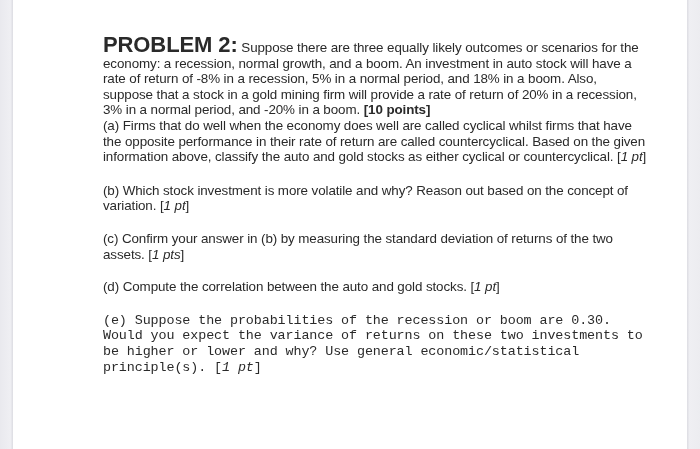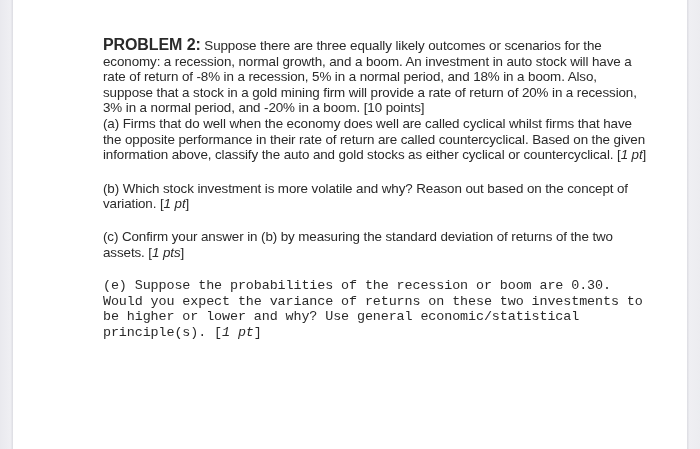--- a/index.html
+++ b/index.html
@@ -17,22 +17,22 @@
     .edge-right {
       position: absolute; right: 0; top: 0; width: 13px; height: 449px;
       background: linear-gradient(to right, #dcdce2, #efeff3 20%, #ececf0);
     }
     .doc {
       position: absolute; left: 103px; top: 37px; width: 545px;
       font-size: 13.4px; line-height: 15.6px;
       letter-spacing: -0.1px;
     }
     .intro { margin: 0; }
-    .title { font-weight: bold; font-size: 16px; }
-    .bold { font-weight: normal; }
+    .title { font-weight: bold; font-size: 22px; }
+    .bold { font-weight: bold; }
     .q { margin: 0; }
     .q-a { margin-top: 0; }
     .q-b { margin-top: 18px; }
     .q-c { margin-top: 17px; }
     .q-d { margin-top: 17px; }
     .q-e { margin-top: 18px; font-family: Liberation Mono, monospace; }
     .q-f { margin-top: 18px; }
     .pts i { font-style: italic; }
   </style>
 </head>
@@ -43,16 +43,17 @@
 
 <div class="doc">
   <p class="intro"><span class="title">PROBLEM 2:</span><span> Suppose there are three equally likely outcomes or scenarios for the economy: a recession, normal growth, and a boom. An investment in auto stock will have a rate of return of -8% in a recession, 5% in a normal period, and 18% in a boom. Also, suppose that a stock in a gold mining firm will provide a rate of return of 20% in a recession, 3% in a normal period, and -20% in a boom. </span><span class="bold">[10 points]</span></p>
 
   <p class="q q-a"><span>(a) Firms that do well when the economy does well are called cyclical whilst firms that have the opposite performance in their rate of return are called countercyclical. Based on the given information above, classify the auto and gold stocks as either cyclical or countercyclical. </span><span class="pts"><span>[</span><i>1 pt</i><span>]</span></span></p>
 
   <p class="q q-b"><span>(b) Which stock investment is more volatile and why? Reason out based on the concept of variation. </span><span class="pts"><span>[</span><i>1 pt</i><span>]</span></span></p>
 
   <p class="q q-c"><span>(c) Confirm your answer in (b) by measuring the standard deviation of returns of the two assets. </span><span class="pts"><span>[</span><i>1 pts</i><span>]</span></span></p>
 
+  <p class="q q-d"><span>(d) Compute the correlation between the auto and gold stocks. </span><span class="pts"><span>[</span><i>1 pt</i><span>]</span></span></p>
 
   <p class="q q-e"><span>(e) Suppose the probabilities of the recession or boom are 0.30. Would you expect the variance of returns on these two investments to be higher or lower and why? Use general economic/statistical principle(s). </span><span class="pts"><span>[</span><i>1 pt</i><span>]</span></span></p>
 
 </div>
 
 </body></html>

